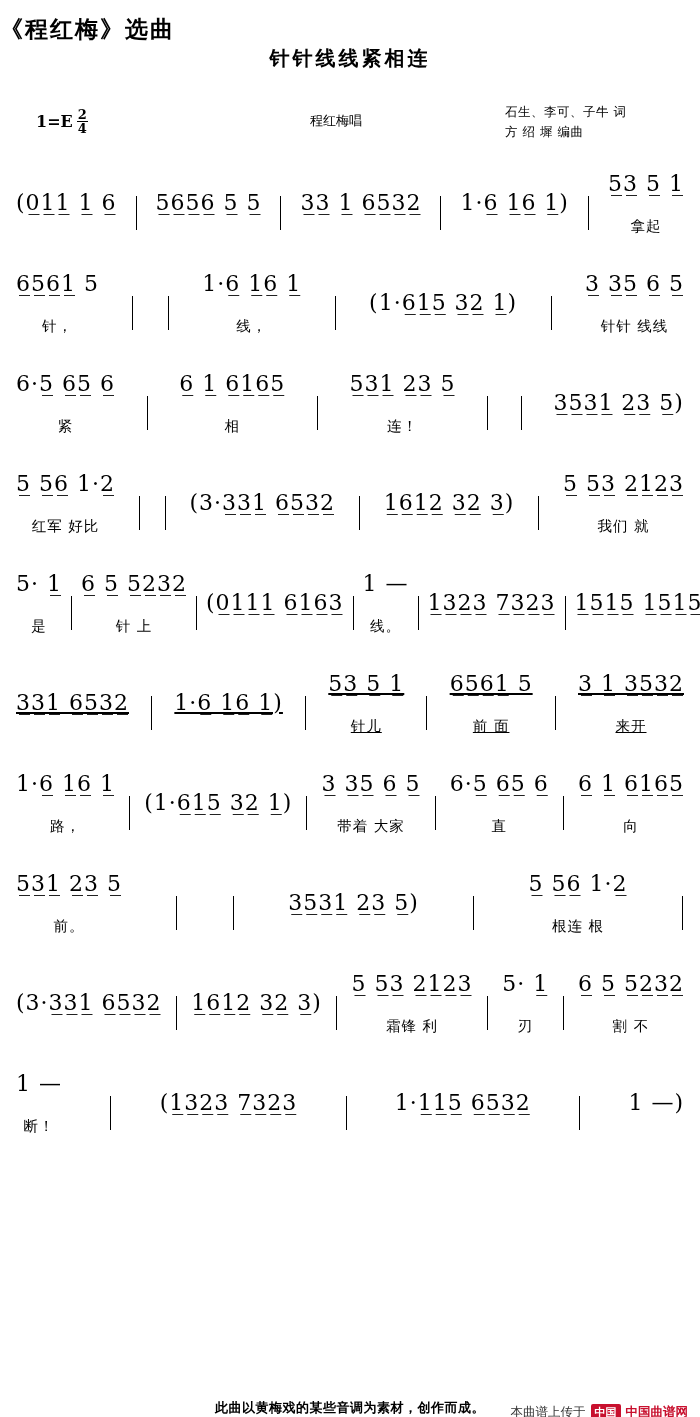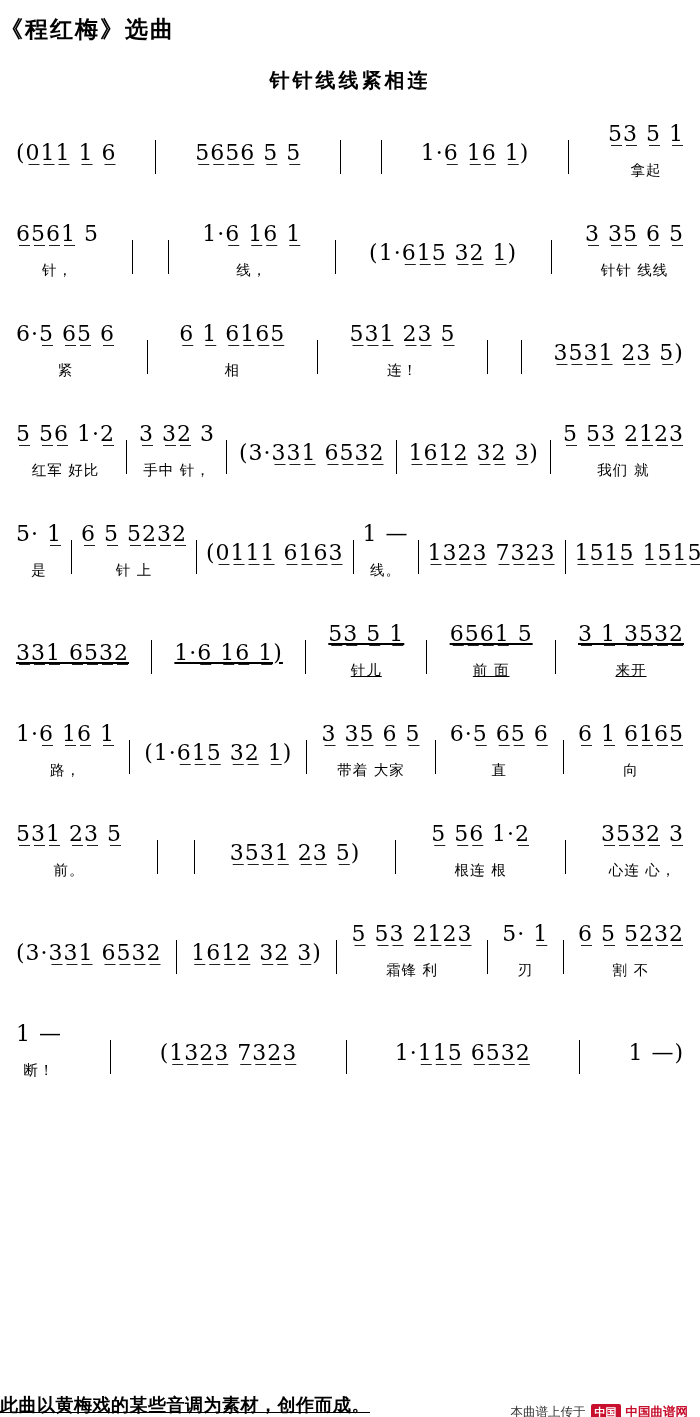--- a/index.html
+++ b/index.html
@@ -18,21 +18,20 @@
     font-weight:bold;
     letter-spacing:2px;
     margin-top:14px;
     font-family:"DejaVu Serif", serif;
   }
   .subtitle{
     text-align:center;
     font-size:20px;
     font-weight:bold;
     letter-spacing:3px;
-    margin-top:22px;
     font-family:"DejaVu Serif", serif;
   }
 
   .credits{
     position:relative;
     height:56px;
     margin-top:22px;
   }
   .keysig{
     position:absolute;left:36px;top:14px;
@@ -90,34 +89,33 @@
     font-size:22px;
     font-family:"DejaVu Serif", serif;
     letter-spacing:1px;
     white-space:nowrap;
     line-height:1.05;
   }
   .lyr{
     font-size:14.5px;
     font-family:"DejaVu Sans", sans-serif;
     text-align:center;
-    margin-top:16px;
+    margin-top:22px;
     letter-spacing:1px;
     white-space:nowrap;
   }
 
   .footer-note{
     position:absolute;
     left:0;right:0;bottom:14px;
-    text-align:left;
-    font-size:18px;
+    text-align:center;
+    font-size:13px;
     font-weight:bold;
     font-family:"DejaVu Sans", sans-serif;
     letter-spacing:0.5px;
-    text-decoration:underline;
   }
   .watermark{
     position:absolute;
     right:12px;bottom:10px;
     display:flex;align-items:center;gap:5px;
     font-size:12.5px;
     font-family:"DejaVu Sans", sans-serif;
     color:#333;
   }
   .wm-text{color:#333;}
@@ -150,34 +148,50 @@
   .cell .notes{height:34px;display:flex;align-items:flex-end;justify-content:center;}
 </style>
 </head>
 <body>
 
 <div class="sheet">
 
   <div class="title">《程红梅》选曲</div>
   <div class="subtitle">针针线线紧相连</div>
 
+  <div class="credits">
+    <div class="keysig">
+      <span>1=E</span>
+      <span class="frac">
+        <span class="num">2</span>
+        <span class="den">4</span>
+      </span>
+    </div>
+    <div class="singer">程红梅唱</div>
+    <div class="lyricist">石生、李可、子牛 词</div>
+    <div class="composer">方 绍 墀 编曲</div>
+  </div>
 
   <div class="score" id="score-root">
       <div class="row">
         <div class="measures" style="width: 100%; justify-content: space-between;">
           <div class="cell measure">
             <div class="notes">(0̲1̲1̲  1̲ 6̲</div>
             <div class="lyr"></div>
           </div>
           <div class="bar"></div>
           <div class="cell measure">
             <div class="notes">5̲6̲5̲6̲  5̲ 5̲</div>
             <div class="lyr"></div>
           </div>
           <div class="bar"></div>
+          <div class="cell measure">
+            <div class="notes">3̲3̲ 1̲  6̲5̲3̲2̲</div>
+            <div class="lyr"></div>
+          </div>
           <div class="bar"></div>
           <div class="cell measure">
             <div class="notes">1·6̲  1̲6̲ 1̲)</div>
             <div class="lyr"></div>
           </div>
           <div class="bar"></div>
           <div class="cell measure">
             <div class="notes">5̲3̲ 5̲        1̲</div>
             <div class="lyr">拿起</div>
           </div>
@@ -231,24 +245,20 @@
           </div>
         </div>
       </div>
       <div class="row">
         <div class="measures" style="width: 100%; justify-content: space-between;">
           <div class="cell measure">
             <div class="notes">5̲ 5̲6̲  1·2̲</div>
             <div class="lyr">红军 好比</div>
           </div>
           <div class="bar"></div>
-          <div class="cell measure">
-            <div class="notes">3̲ 3̲2̲  3</div>
-            <div class="lyr">手中 针，</div>
-          </div>
           <div class="bar"></div>
           <div class="cell measure">
             <div class="notes">(3·3̲3̲1̲ 6̲5̲3̲2̲</div>
             <div class="lyr"></div>
           </div>
           <div class="bar"></div>
           <div class="cell measure">
             <div class="notes">1̲6̲1̲2̲ 3̲2̲ 3̲)</div>
             <div class="lyr"></div>
           </div>
@@ -359,24 +369,20 @@
           <div class="cell measure">
             <div class="notes">3̲5̲3̲1̲  2̲3̲ 5̲)</div>
             <div class="lyr"></div>
           </div>
           <div class="bar"></div>
           <div class="cell measure">
             <div class="notes">5̲ 5̲6̲  1·2̲</div>
             <div class="lyr">根连 根</div>
           </div>
           <div class="bar"></div>
-          <div class="cell measure">
-            <div class="notes">3̲5̲3̲2̲  3̲</div>
-            <div class="lyr">心连 心，</div>
-          </div>
         </div>
       </div>
       <div class="row">
         <div class="measures" style="width: 100%; justify-content: space-between;">
           <div class="cell measure">
             <div class="notes">(3·3̲3̲1̲ 6̲5̲3̲2̲</div>
             <div class="lyr"></div>
           </div>
           <div class="bar"></div>
           <div class="cell measure">

